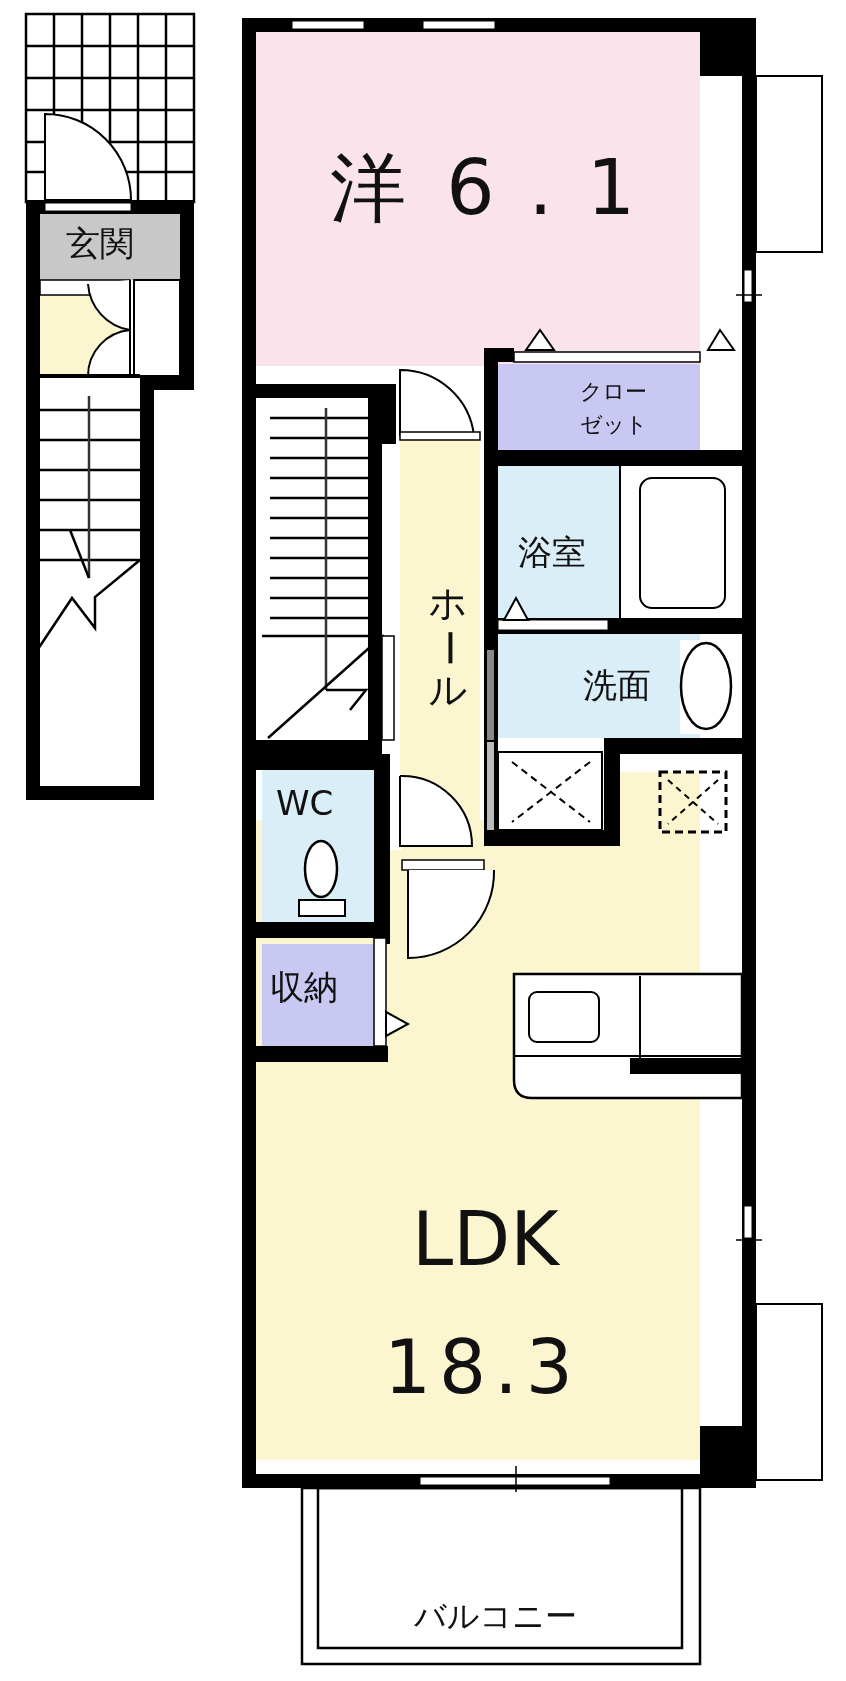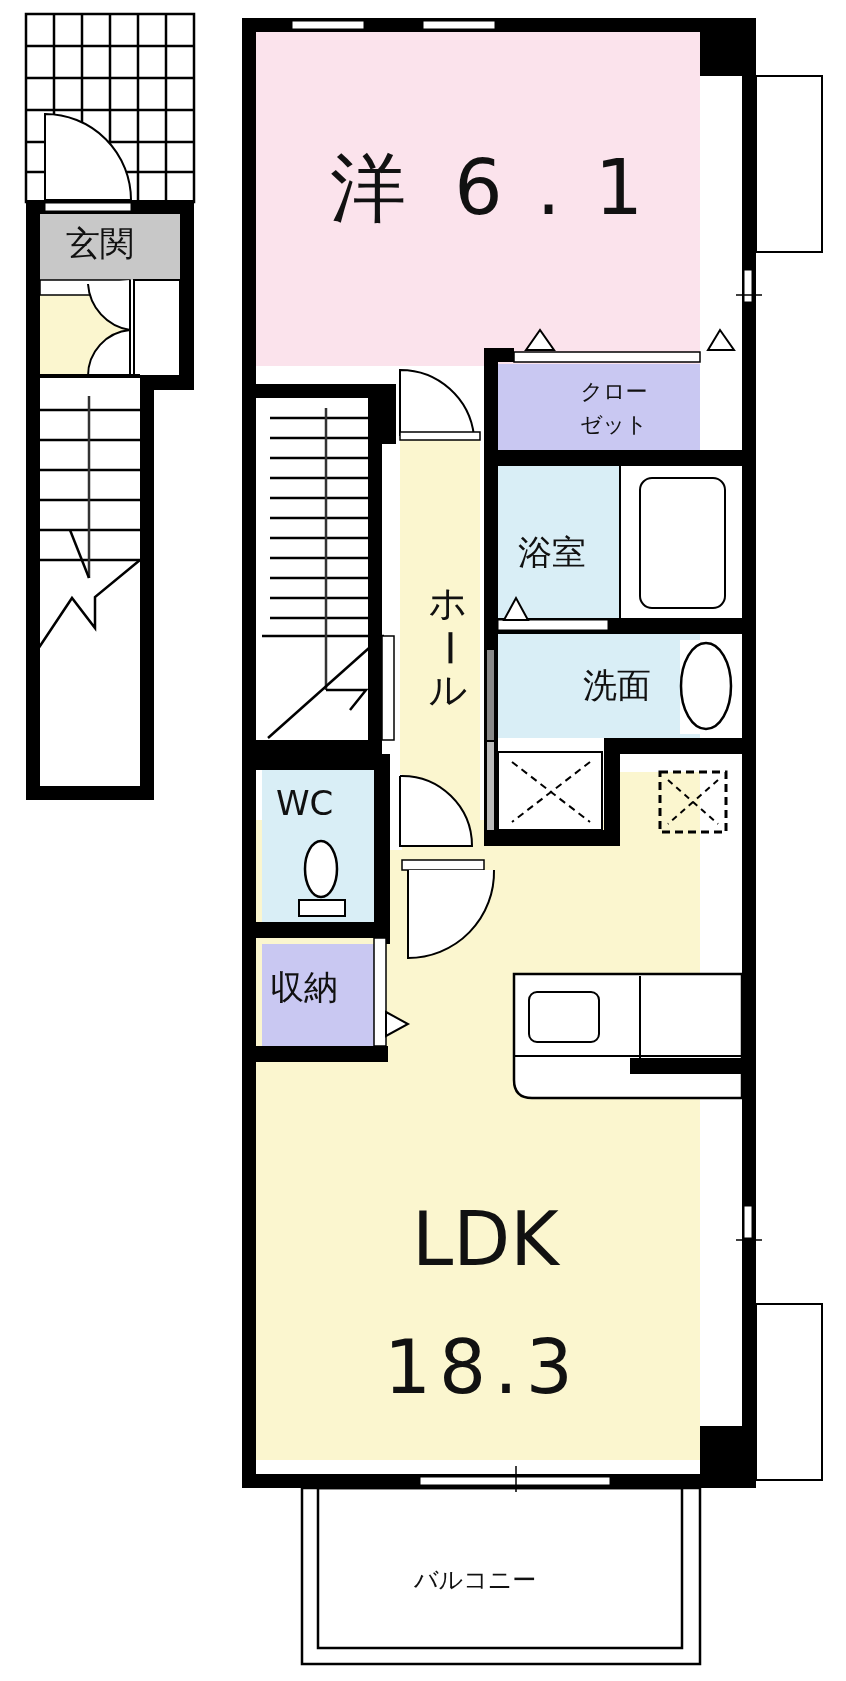--- a/index.html
+++ b/index.html
@@ -181,24 +181,24 @@
 
     <rect x="302" y="1488" width="398" height="176" fill="none" stroke="#000" stroke-width="2.5"></rect>
     <rect x="318" y="1488" width="364" height="160" fill="none" stroke="#000" stroke-width="2.5"></rect>
   </g>
 </svg>
 
 <div class="lbl" style="left:66px; top:226px; font-size:34px;">玄関</div>
 
 <div class="lbl" style="left:330px; top:150px; font-size:76px;">
   <span>洋</span>
-  <span style="letter-spacing:34px; margin-left:24px;">6.1</span>
+  <span style="letter-spacing:34px; margin-left:16px;">6.1</span>
 </div>
 
-<div class="lbl" style="left:580px; top:375px; font-size:22px; text-align:right; line-height:1.5;">
+<div class="lbl" style="left:580px; top:375px; font-size:22px; text-align:left; line-height:1.5;">
   <div>クロー</div>
   <div>ゼット</div>
 </div>
 
 <div class="lbl" style="left:518px; top:535px; font-size:34px;text-align:center;">浴室</div>
 
 <div class="lbl" style="left:555px; top:668px; font-size:34px;margin-left:28px;">洗面</div>
 
 <div class="lbl" style="left:428px; top:582px; font-size:38px; text-align:center; line-height:1.15; width:40px;">
   <div>ホ</div>
@@ -206,13 +206,13 @@
   <div>ル</div>
 </div>
 
 <div class="lbl" style="left:276px; top:786px; font-size:34px;">WC</div>
 
 <div class="lbl" style="left:270px; top:970px; font-size:34px;">収納</div>
 
 <div class="lbl" style="left:412px; top:1202px; font-size:74px;">LDK</div>
 <div class="lbl" style="left:384px; top:1330px; font-size:74px; letter-spacing:8px;">18.3</div>
 
-<div class="lbl" style="left:414px; top:1568px; font-size:24px;">バルコニー</div>
+<div class="lbl" style="left:414px; top:1600px; font-size:32px;">バルコニー</div>
 
 </body></html>

